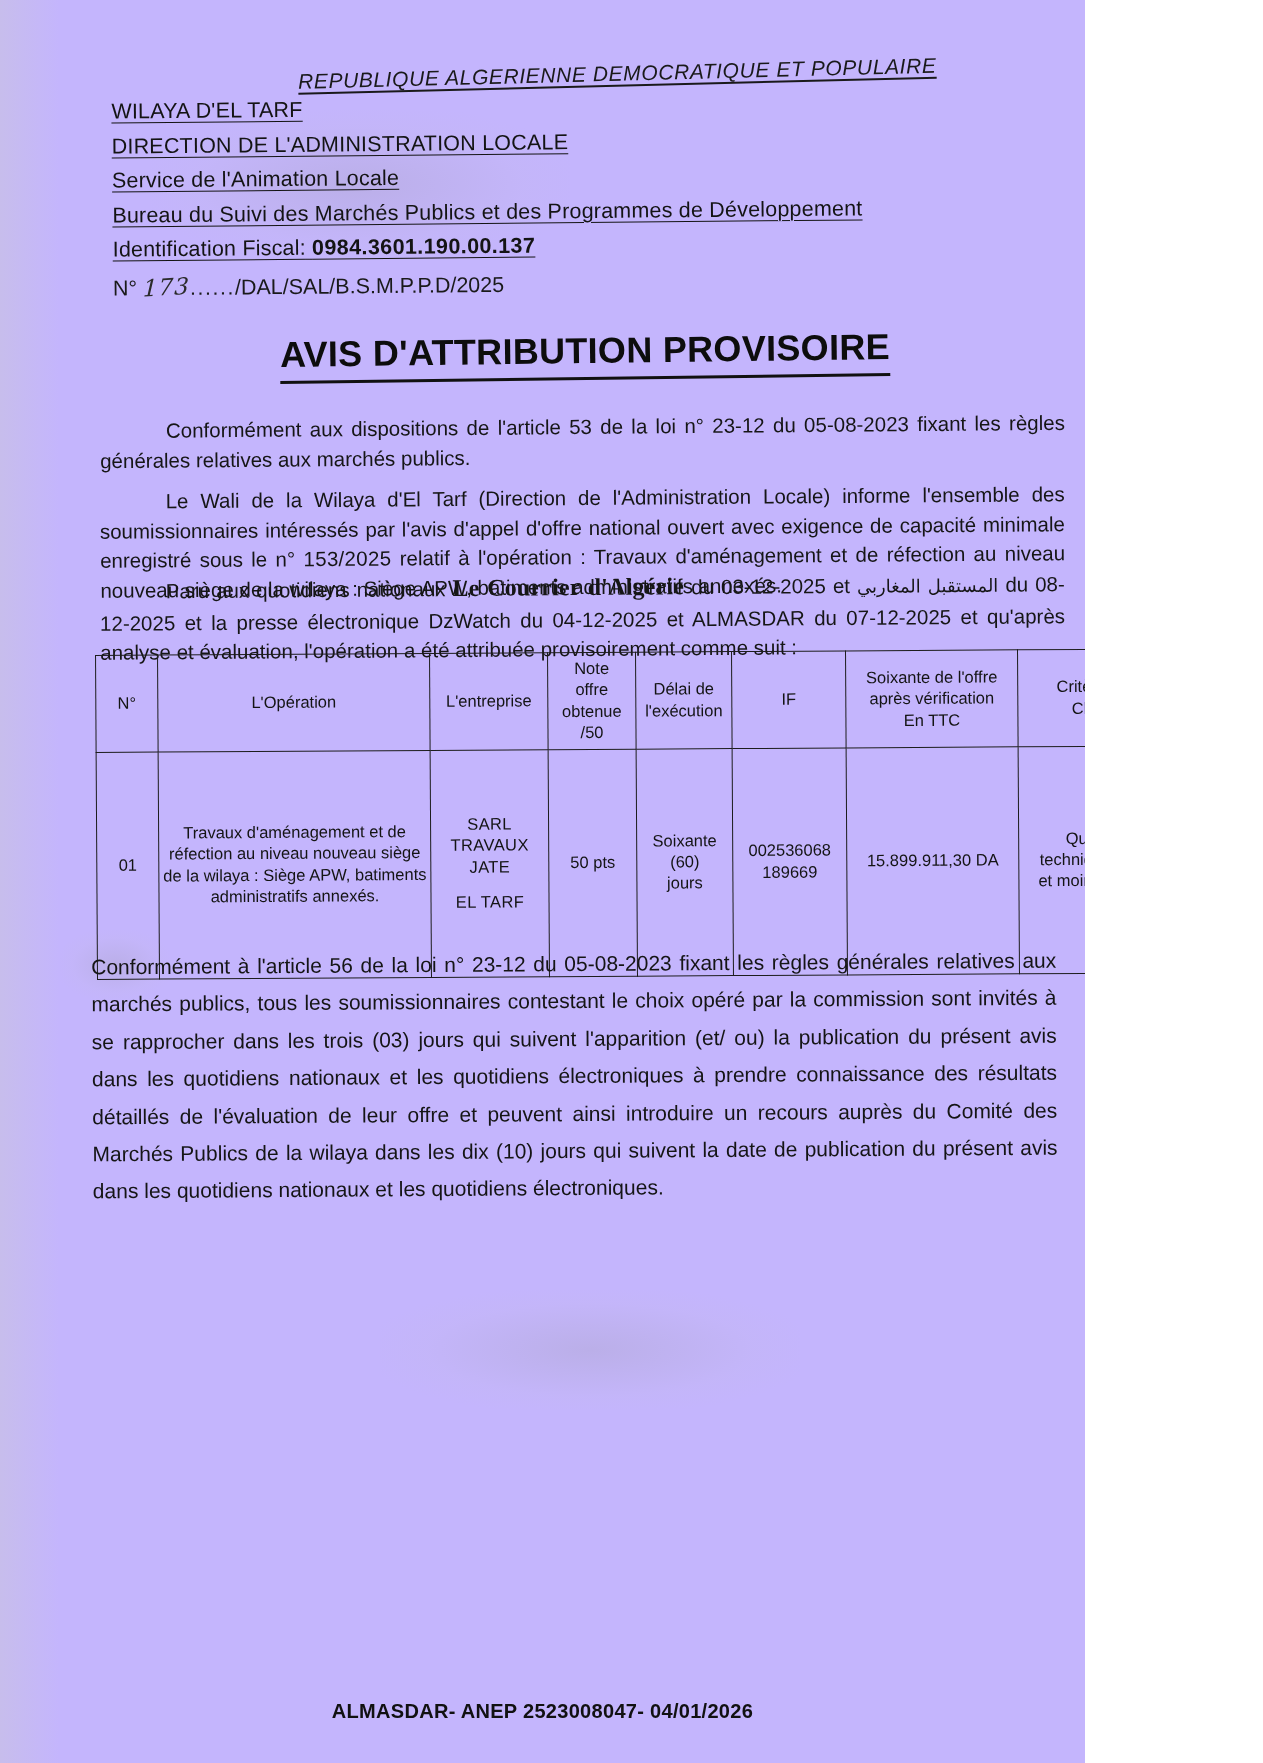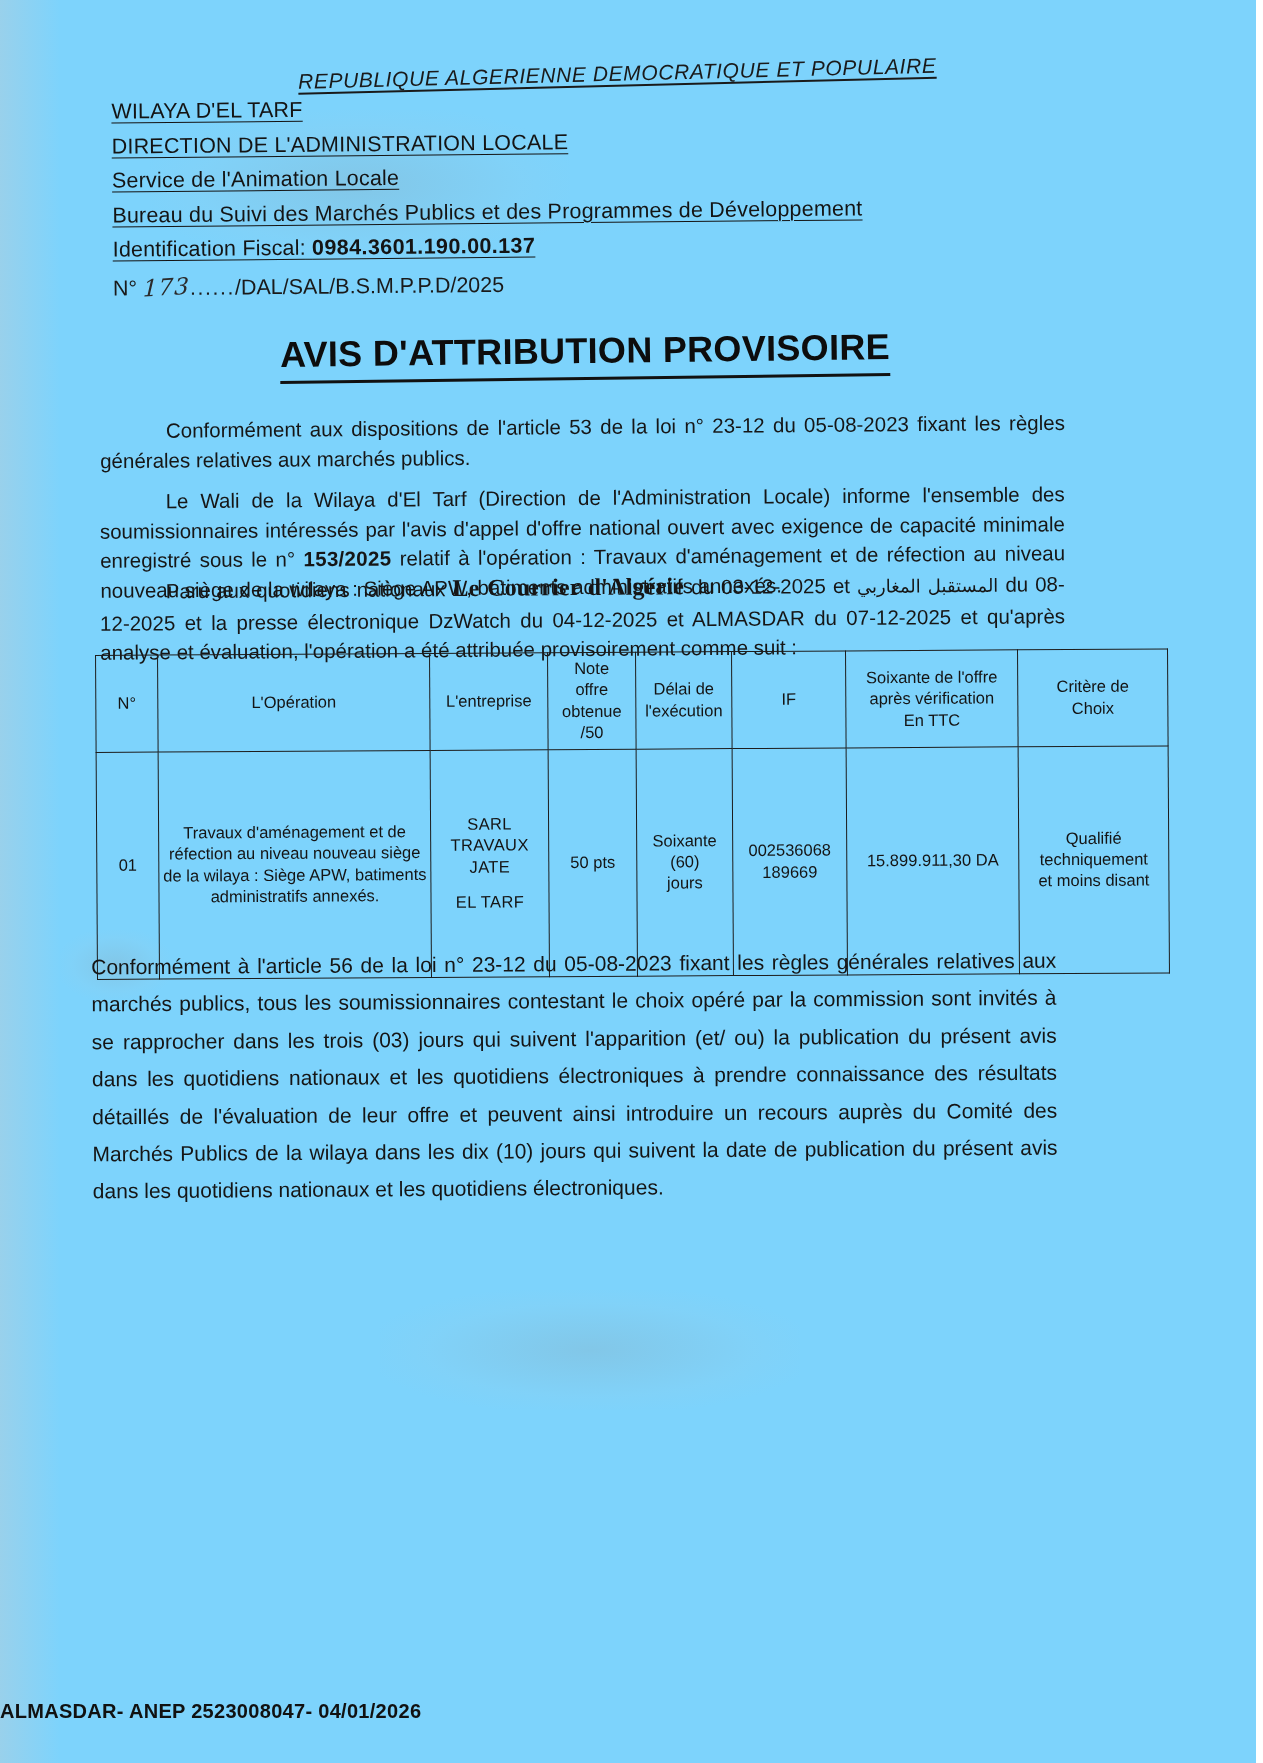--- a/index.html
+++ b/index.html
@@ -6,23 +6,23 @@
     margin: 0;
     padding: 0;
     background: #ffffff;
   }
   body {
     font-family: "Liberation Sans", sans-serif;
     color: #1a1a1a;
   }
   .page {
     position: relative;
-    width: 1256px;
+    width: 1085px;
     height: 1763px;
-    background: #7dd3fc;
+    background: #c4b5fd;
     overflow: hidden;
   }
 
   
   .scan-blotch {
     position: absolute;
     background: radial-gradient(ellipse at center, rgba(150,150,150,0.20) 0%, rgba(190,190,190,0.06) 55%, rgba(255,255,255,0) 78%);
     pointer-events: none;
   }
   .scan-edge-left {
@@ -102,21 +102,21 @@
     width: 965px;
     font-size: 20.5px;
     line-height: 1.44;
     text-align: justify;
     color: #161616;
   }
   .p1 { top: 412px; transform: rotate(-0.5deg); }
   .p2 { top: 483px; transform: rotate(-0.45deg); }
   .p3 { top: 570px; transform: rotate(-0.45deg); }
   .indent { display: inline-block; width: 66px; }
-  .nb { font-weight: bold; letter-spacing: 0.3px; }
+  .nb { font-weight: normal; letter-spacing: 0.3px; }
   .journal {
     font-family: "Liberation Serif", serif;
     font-weight: bold;
     font-size: 24px;
     letter-spacing: 0.2px;
   }
   .arabic {
     font-family: "DejaVu Sans", sans-serif;
     font-size: 18px;
     direction: rtl;
@@ -192,21 +192,21 @@
     transform: rotate(-0.4deg);
     color: #151515;
   }
 
   
   .footer {
     position: absolute;
     left: 0;
     right: 0;
     top: 1700px;
-    text-align: left;
+    text-align: center;
     font-size: 20px;
     font-weight: bold;
     letter-spacing: 0.3px;
     color: #111;
   }
 </style>
 </head>
 <body>
 
 <div class="page">

